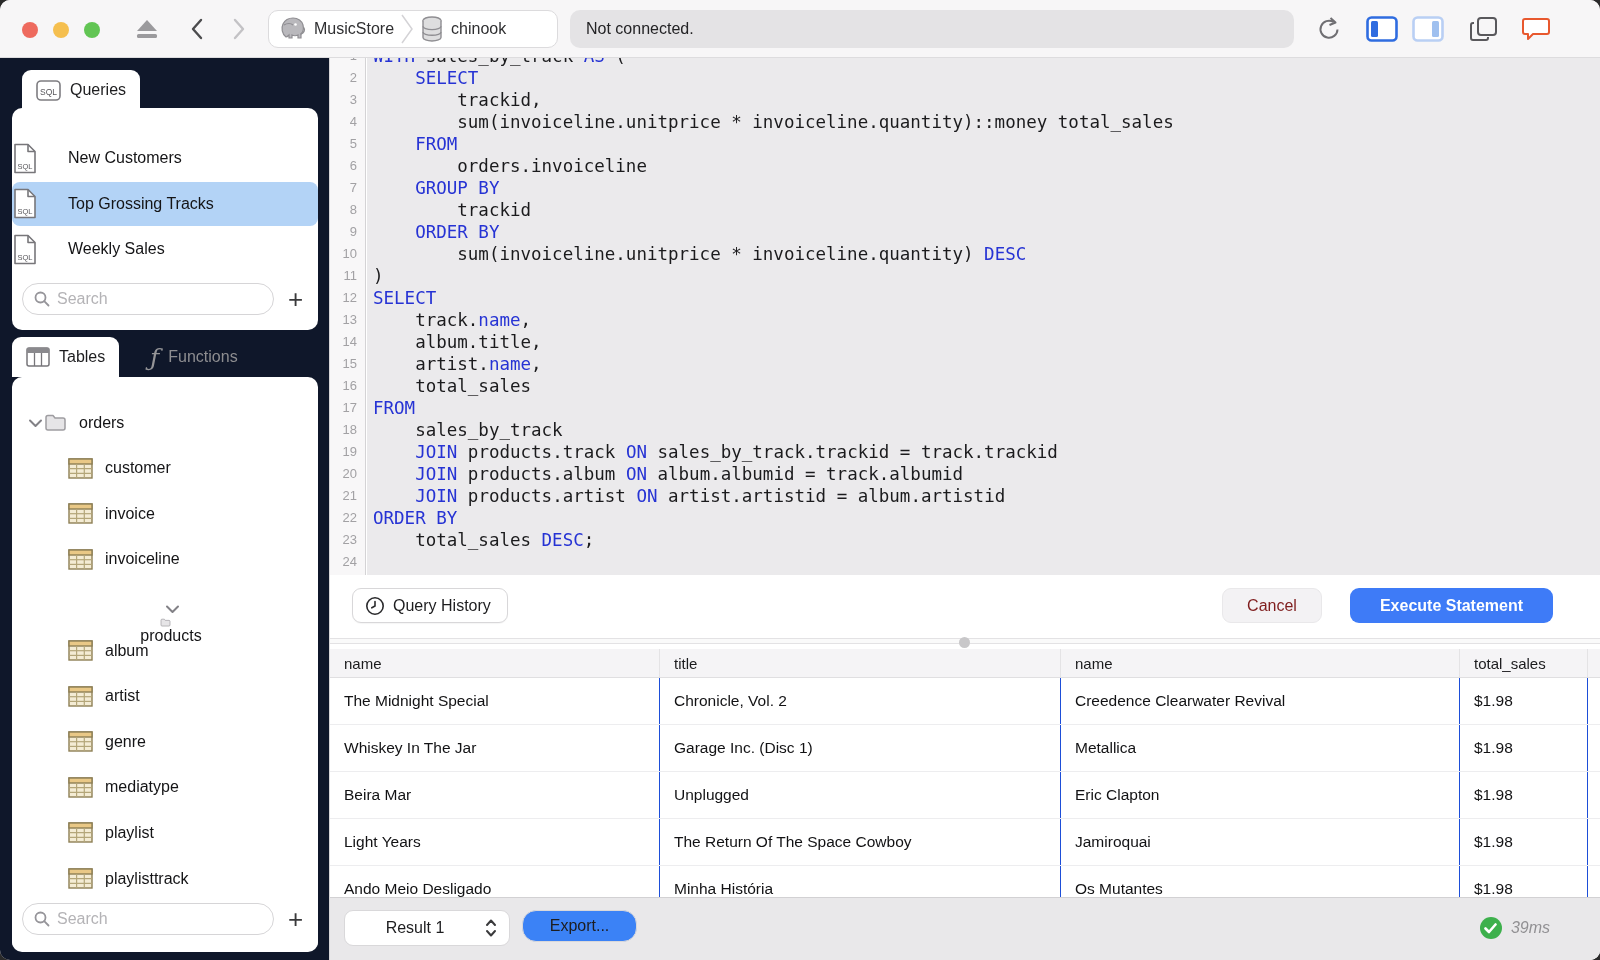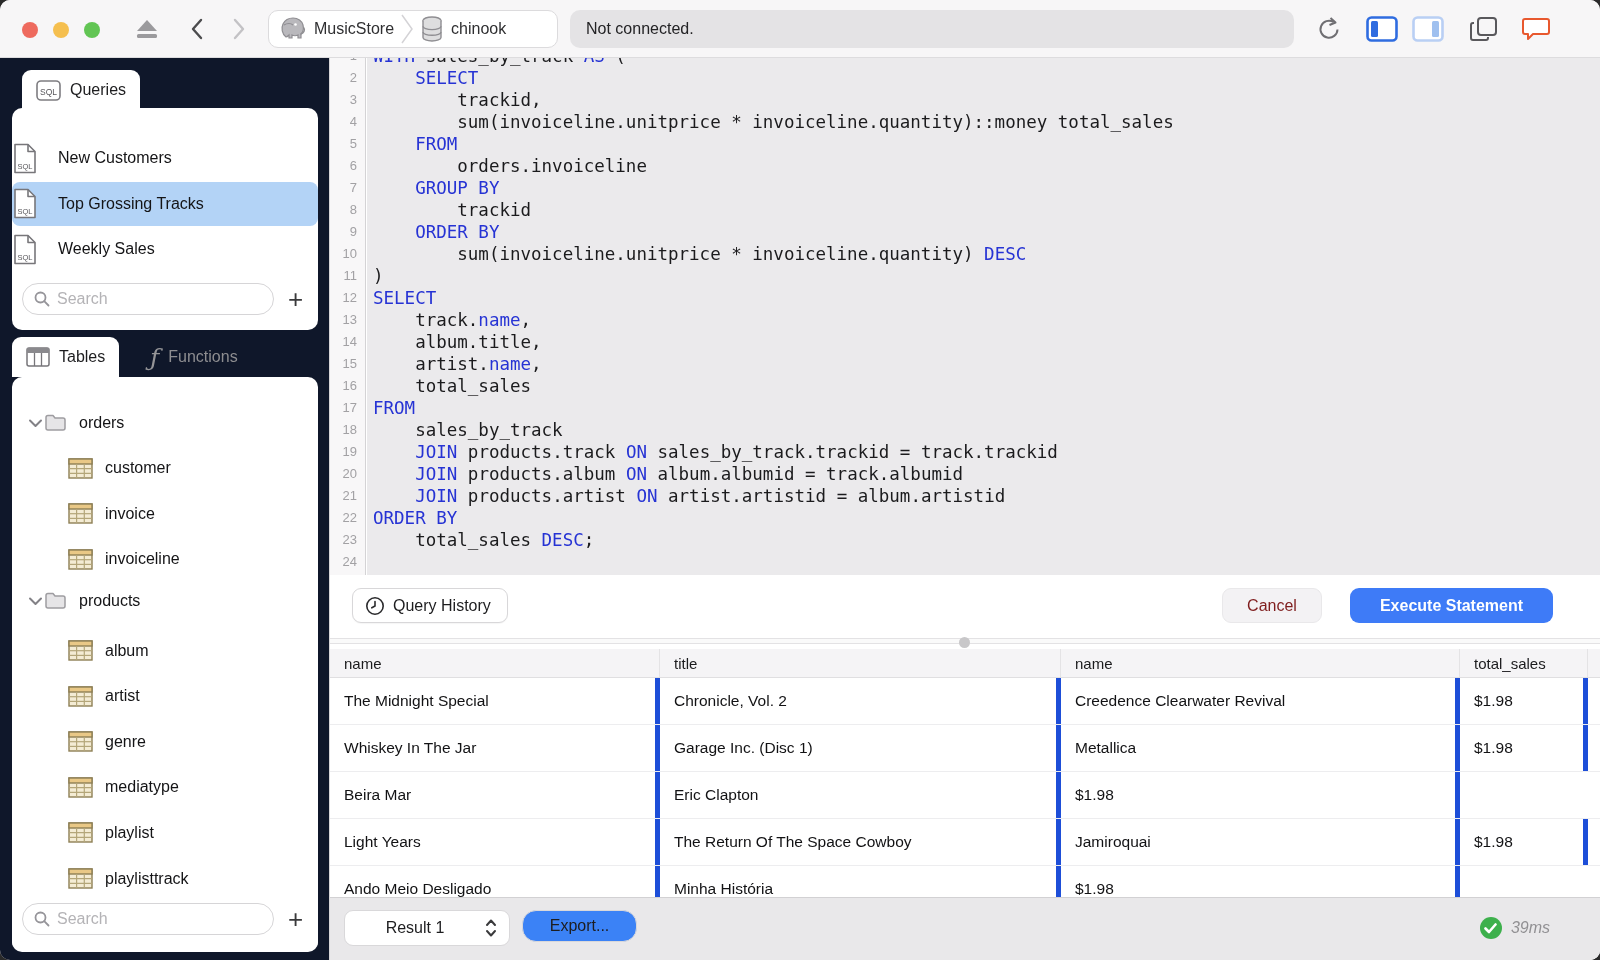--- a/index.html
+++ b/index.html
@@ -24,21 +24,21 @@
   
   .sidebar { position:absolute; left:0; top:58px; width:330px; bottom:0; background:#0f172a;
              border-right:1px solid #d7d6d8; z-index:20; }
   .side-tab { position:absolute; background:#fff; border-radius:9px 9px 0 0; display:flex; align-items:center;
               gap:9px; padding:0 14px; font-size:16px; color:#1d1d1f; }
   .tab-queries { left:22px; top:12px; height:40px; }
   .panel { position:absolute; left:12px; width:306px; background:#fff; border-radius:10px; }
   .panel-queries { top:50px; height:222px; }
   .panel-tables { top:319px; height:575px; overflow:hidden; }
   .qitem { position:absolute; left:0; width:306px; height:44px; display:flex; align-items:center; border-radius:8px; }
-  .qitem .qlabel { margin-left:20px; font-size:16px; color:#141416; }
+  .qitem .qlabel { margin-left:30px; font-size:16px; color:#141416; }
   .qitem.sel { background:var(--sel); }
   .searchrow { position:absolute; left:10px; height:32px; display:flex; align-items:center; }
   .searchfield { width:252px; height:32px; background:#fff; border:1px solid #d6d5d7; border-radius:16px;
                  display:flex; align-items:center; padding-left:11px; gap:7px; }
   .searchfield input { border:none; outline:none; width:200px; font-size:16px; color:#333; background:transparent;
                        font-family:"Liberation Sans", sans-serif; }
   .searchfield input::placeholder { color:#b4b3b6; }
   .plusbtn { margin-left:14px; font-size:26px; color:#39393b; line-height:1; font-weight:400; }
   .tab-tables { left:12px; top:279px; height:40px; }
   .tab-functions { position:absolute; left:140px; top:279px; height:40px; display:flex; align-items:center; gap:9px;
@@ -82,21 +82,21 @@
 
   
   .results { position:absolute; left:0; top:591px; width:1270px; height:248px; overflow:hidden; background:#fff; }
   .rheader { display:grid; grid-template-columns:330px 401px 399px 128px 1fr; height:29px; background:#f5f4f6;
              border-bottom:1px solid #e0dfe1; }
   .rheader .hcell { display:flex; align-items:center; padding-left:14px; font-size:15px; color:#1b1b1d;
                     border-right:1px solid #e4e3e5; }
   .rheader .hcell:last-child { border-right:none; }
   .rrow { display:grid; grid-template-columns:330px 401px 399px 128px 1fr; height:47px; border-bottom:1px solid #ededef; }
   .rrow .cell { display:flex; align-items:center; padding-left:14px; font-size:15.5px; color:#121214;
-                border-right:5px solid #1d4ed8; white-space:nowrap; overflow:hidden; }
+                border-right:1px solid #1d4ed8; white-space:nowrap; overflow:hidden; }
   .rrow .cell:last-child { border-right:none; }
 
   
   .bottombar { position:absolute; left:0; top:839px; width:1270px; height:63px; background:#e9e8ea;
                border-top:1px solid #d2d1d3; }
   .btn-result { position:absolute; left:14px; top:12px; width:166px; height:36px; background:#fff;
                 border:1px solid #d9d8da; border-radius:9px; display:flex; align-items:center; }
   .btn-result .rlabel { flex:1; text-align:center; font-size:16px; color:#1d1d1f; }
   .btn-result .stepper { margin-right:12px; }
   .btn-exportbar { position:absolute; left:192px; top:12px; width:115px; height:32px; background:#3b82f6;
@@ -294,21 +294,21 @@
             <svg width="25" height="21" viewBox="0 0 25 21">
   <rect x="1" y="1" width="23" height="19" fill="#f4ecd4" stroke="#8d7f55" stroke-width="1.4"></rect>
   <rect x="1" y="1" width="23" height="5" fill="#e9c886" stroke="#8d7f55" stroke-width="1.4"></rect>
   <line x1="8.6" y1="6" x2="8.6" y2="20" stroke="#b4a679" stroke-width="1.2"></line>
   <line x1="16.3" y1="6" x2="16.3" y2="20" stroke="#b4a679" stroke-width="1.2"></line>
   <line x1="1" y1="10.7" x2="24" y2="10.7" stroke="#b4a679" stroke-width="1.2"></line>
   <line x1="1" y1="15.4" x2="24" y2="15.4" stroke="#b4a679" stroke-width="1.2"></line>
             </svg>
             <span class="label">invoiceline</span>
           </div>
-          <div class="tree-row group" style="top: 201px;">
+          <div class="tree-row group" style="top: 223px; flex-direction: column;">
             <span class="chev"><svg width="15" height="10" viewBox="0 0 15 10">
   <polyline points="2,2.5 7.5,8 13,2.5" fill="none" stroke="#828186" stroke-width="2" stroke-linecap="round" stroke-linejoin="round"></polyline>
               </svg></span>
             <svg width="23" height="19" viewBox="0 0 23 19">
   <path d="M2 4.5 C2 3.4 2.9 2.5 4 2.5 H9 L11 5 H19 C20.1 5 21 5.9 21 7 V15 C21 16.1 20.1 17 19 17 H4 C2.9 17 2 16.1 2 15 Z" fill="#e6e5e7" stroke="#9e9da1" stroke-width="1.5" stroke-linejoin="round"></path>
             </svg>
             <span class="label">products</span>
           </div>
           <div class="tree-row child" style="top: 251px;">
             <svg width="25" height="21" viewBox="0 0 25 21">
@@ -487,34 +487,36 @@
           </div>
           <div class="rrow">
             <div class="cell">Whiskey In The Jar</div>
             <div class="cell">Garage Inc. (Disc 1)</div>
             <div class="cell">Metallica</div>
             <div class="cell">$1.98</div>
             <div class="cell"></div>
           </div>
           <div class="rrow">
             <div class="cell">Beira Mar</div>
+            <div class="cell">Unplugged</div>
             <div class="cell">Eric Clapton</div>
             <div class="cell">$1.98</div>
             <div class="cell"></div>
           </div>
           <div class="rrow">
             <div class="cell">Light Years</div>
             <div class="cell">The Return Of The Space Cowboy</div>
             <div class="cell">Jamiroquai</div>
             <div class="cell">$1.98</div>
             <div class="cell"></div>
           </div>
           <div class="rrow">
             <div class="cell">Ando Meio Desligado</div>
             <div class="cell">Minha História</div>
+            <div class="cell">Os Mutantes</div>
             <div class="cell">$1.98</div>
             <div class="cell"></div>
           </div>
         </div>
     </div>
 
     <div class="bottombar">
       <div class="btn-result">
         <span class="rlabel">Result 1</span>
         <svg class="stepper" width="12" height="20" viewBox="0 0 12 20">

